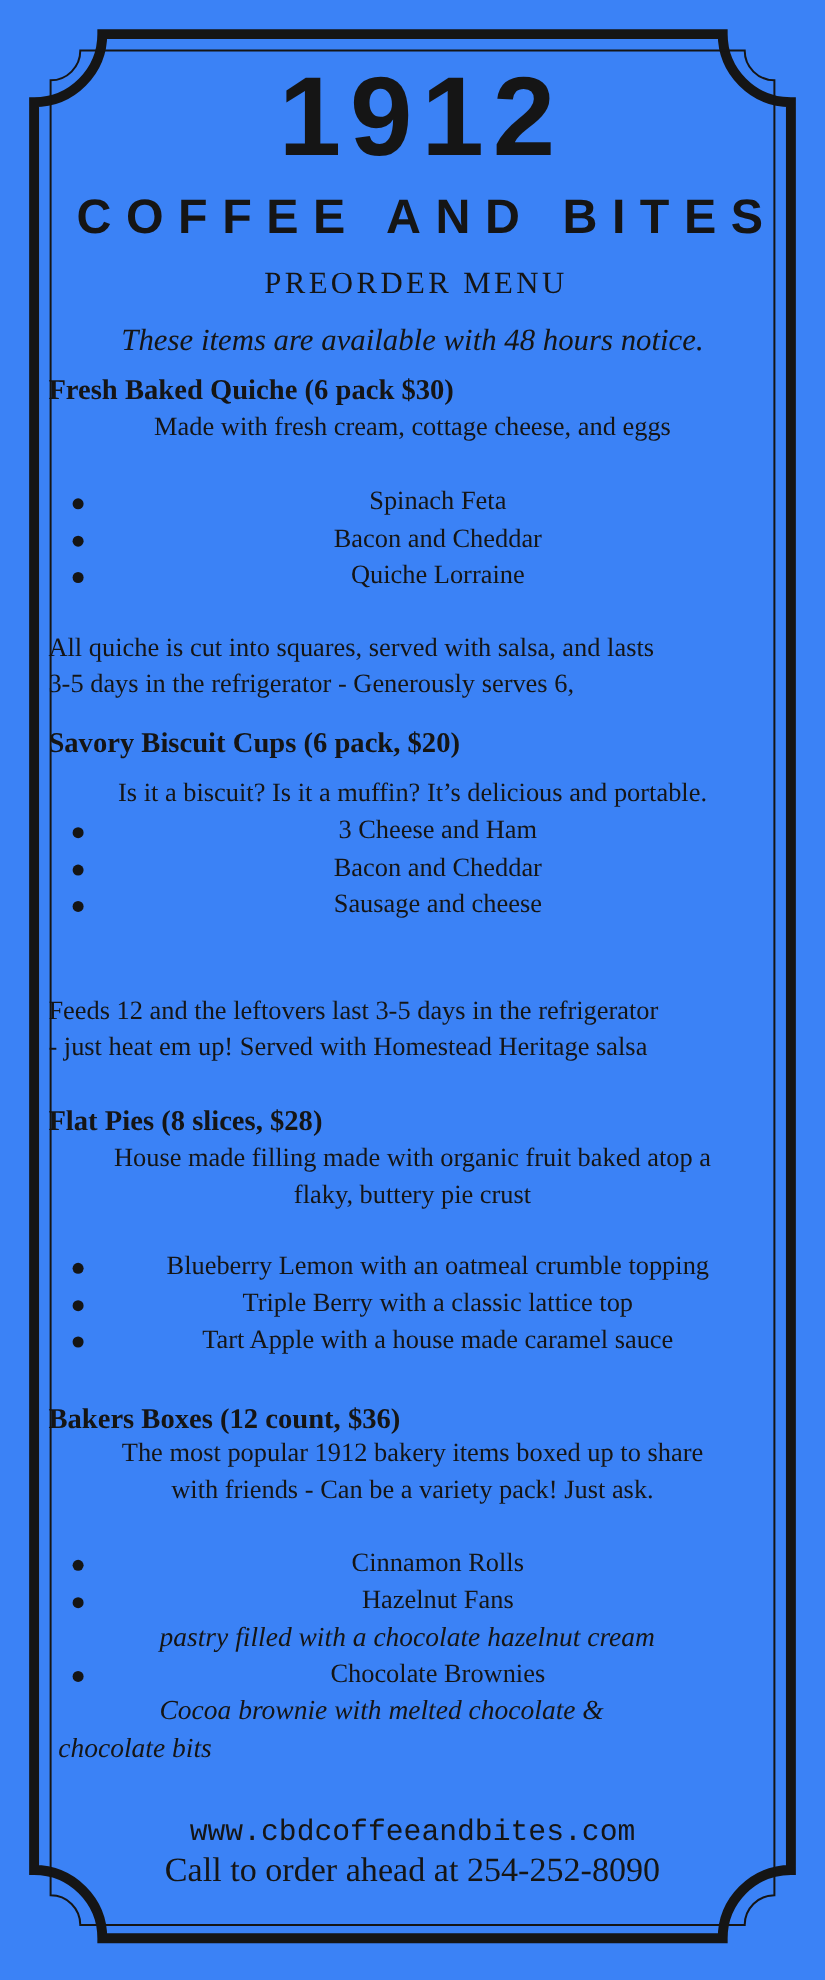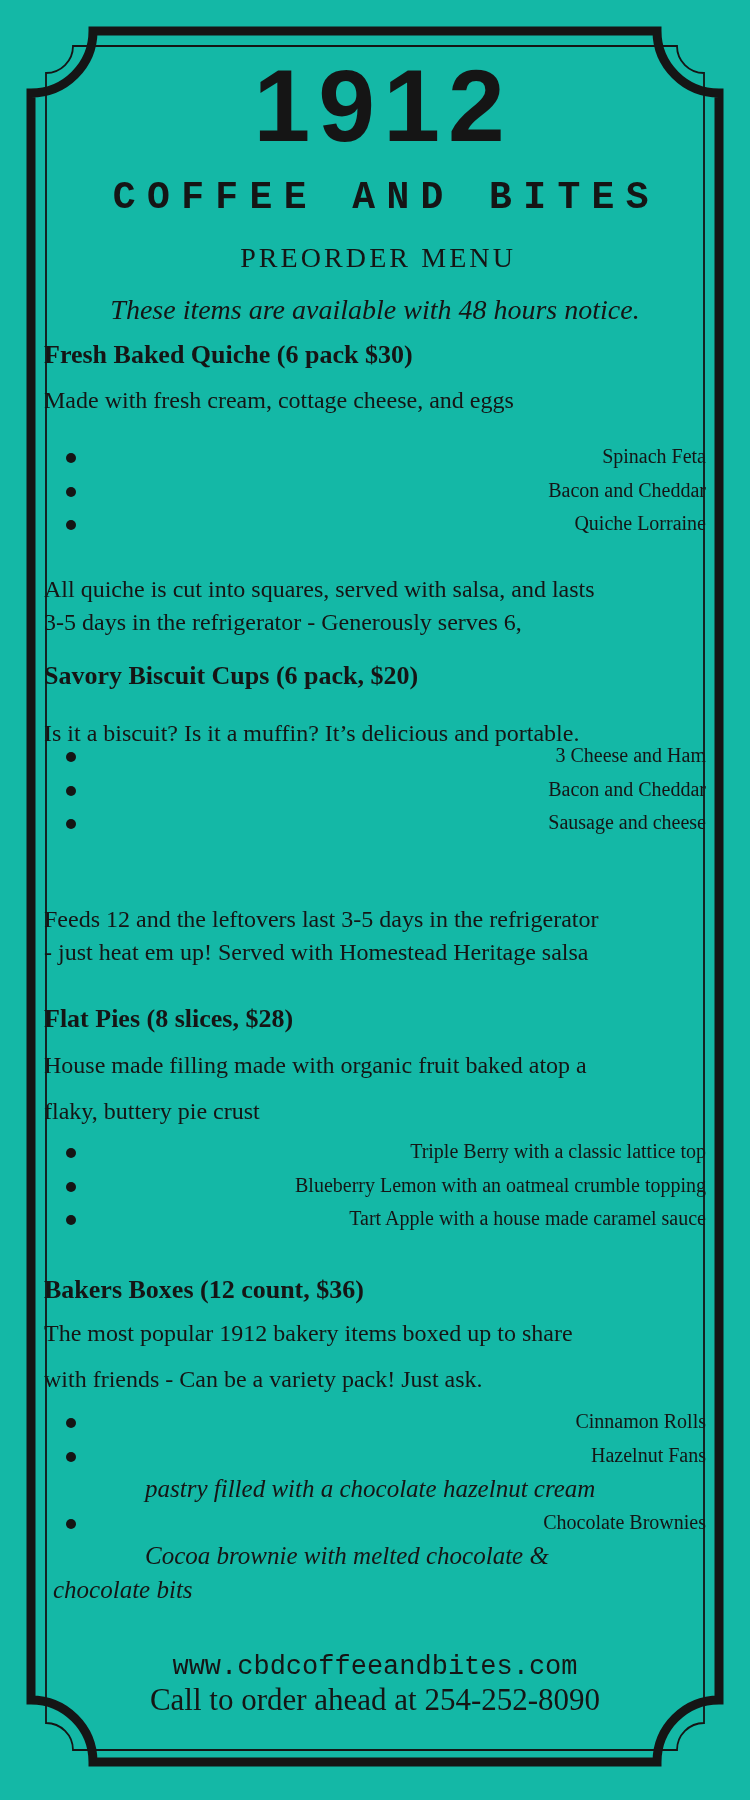--- a/index.html
+++ b/index.html
@@ -1,39 +1,39 @@
 <!DOCTYPE html>
 <html><head>
 <meta charset="utf-8">
 <style>
   html,body{margin:0;padding:0;background:#ffffff;}
   .stage{
-    position:relative;width:750px;height:1800px;background:#14b8a6;
+    position:relative;width:750px;height:1800px;background:#3b82f6;
     color:#151515;font-family:"Liberation Serif",serif;overflow:hidden;
   }
   .frame{position:absolute;left:0;top:0;width:750px;height:1800px;}
   .content{position:absolute;left:44px;top:0;width:662px;}
   .block{position:absolute;left:0;width:100%;}
   .center{text-align:center;}
   .brand{
     font-family:"Liberation Sans",sans-serif;font-weight:700;
     font-size:102px;line-height:108px;letter-spacing:0.08em;padding-left:0.08em;
   }
   .brand-sub{
-    font-family:Liberation Mono, monospace;font-weight:700;
-    font-size:38px;line-height:44px;letter-spacing:0.30em;padding-left:0.30em;white-space:nowrap;
+    font-family:Liberation Sans, sans-serif;font-weight:700;
+    font-size:44px;line-height:44px;letter-spacing:0.30em;padding-left:0.30em;white-space:nowrap;
   }
   .menu-type{
     font-size:28px;line-height:38px;letter-spacing:0.11em;padding-left:0.11em;white-space:nowrap;
   }
   .notice{font-style:italic;font-size:28px;line-height:36px;white-space:nowrap;}
   .h{font-weight:700;font-size:26px;line-height:33px;text-align:left;white-space:nowrap;}
-  .sub{font-size:24px;line-height:33.5px;text-align:left;white-space:nowrap;margin-top:12px;}
+  .sub{font-size:24px;line-height:33.5px;text-align:center;white-space:nowrap;}
   .para{font-size:24px;line-height:33px;text-align:left;white-space:nowrap;}
-  .li{font-size:20px;line-height:33.5px;padding-left:46px;position:relative;text-align:right;white-space:nowrap;}
+  .li{font-size:24px;line-height:33.5px;padding-left:46px;position:relative;text-align:center;white-space:nowrap;}
   .li::before{
     content:"";position:absolute;left:22px;top:13px;width:10px;height:10px;
     border-radius:50%;background:#151515;
   }
   .bb-desc{font-style:italic;font-size:25px;line-height:33.5px;margin-left:9px;text-align:left;white-space:nowrap;}
   .bb-desc.indent{padding-left:92px;}
   .site{font-size:27px;line-height:34px;text-align:center;font-family:Liberation Mono, monospace;}
   .call{font-size:31px;line-height:38px;text-align:center;}
 </style>
 </head>
@@ -76,22 +76,22 @@
       <div class="para">Feeds 12 and the leftovers last 3-5 days in the refrigerator</div>
       <div class="para">- just heat em up! Served with Homestead Heritage salsa</div>
     </div>
 
     <div class="block h" style="top:1002px">Flat Pies (8 slices, $28)</div>
     <div class="block" style="top:1037px">
       <div class="sub">House made filling made with organic fruit baked atop a</div>
       <div class="sub">flaky, buttery pie crust</div>
     </div>
     <div class="block" style="top:1135px">
+      <div class="li">Blueberry Lemon with an oatmeal crumble topping</div>
       <div class="li">Triple Berry with a classic lattice top</div>
-      <div class="li">Blueberry Lemon with an oatmeal crumble topping</div>
       <div class="li">Tart Apple with a house made caramel sauce</div>
     </div>
 
     <div class="block h" style="top:1273px">Bakers Boxes (12 count, $36)</div>
     <div class="block" style="top:1305px">
       <div class="sub">The most popular 1912 bakery items boxed up to share</div>
       <div class="sub">with friends - Can be a variety pack! Just ask.</div>
     </div>
     <div class="block" style="top:1405px">
       <div class="li">Cinnamon Rolls</div>

